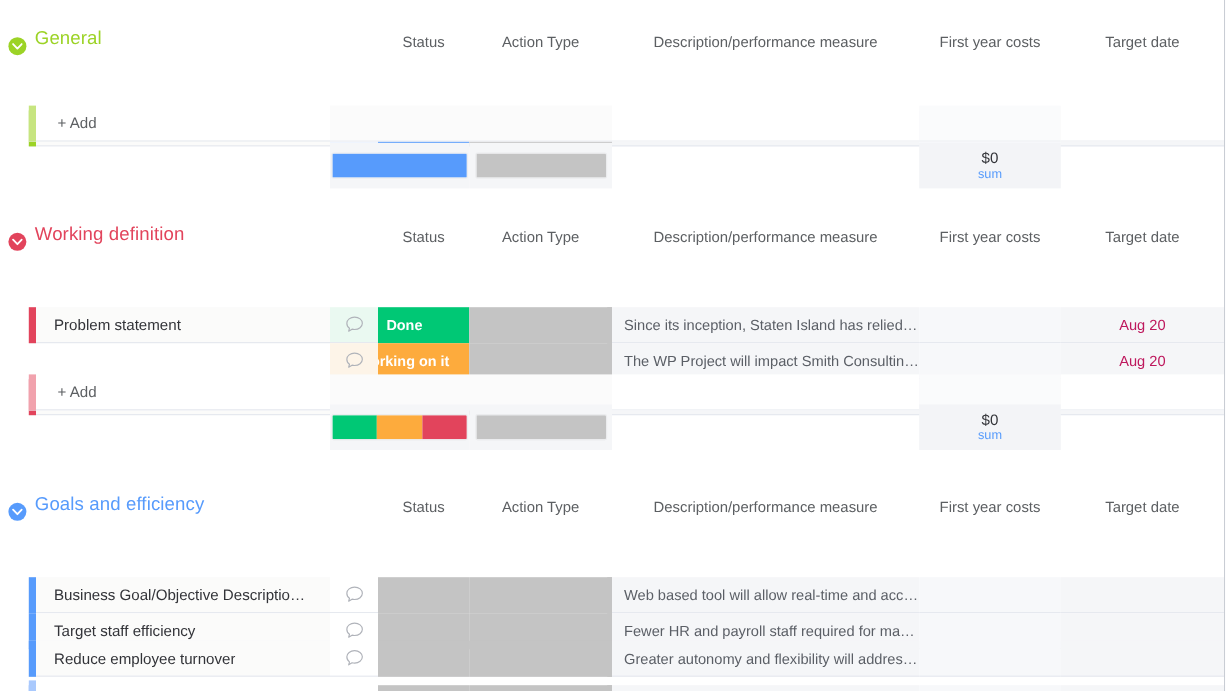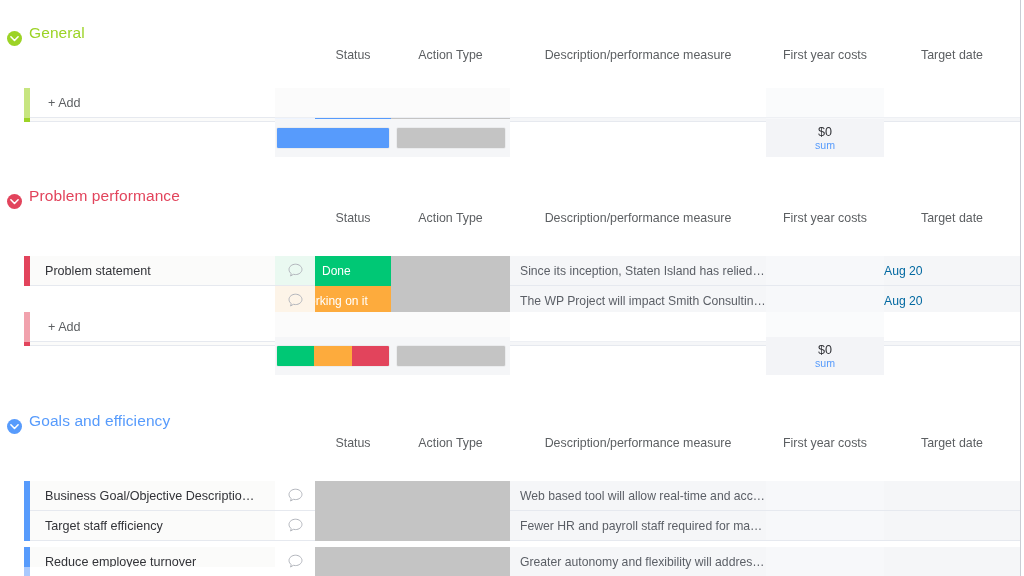--- a/index.html
+++ b/index.html
@@ -58,21 +58,20 @@
   }
 
   
   .colhead {
     position: absolute;
     top: 6px;
     font-size: 12.4px;
     color: #5c5f62;
     text-align: center;
     white-space: nowrap;
-    margin-top: 20px;
   }
 
   
   .rows { position: relative; }
   .row {
     position: absolute;
     left: 0; width: 1020px;
     height: 30px;
   }
   .row .namecell {
@@ -121,38 +120,38 @@
   .cell.c-cost     { left: 766px; width: 118px; background: #f7f8fa; border-bottom: 1px solid #e6e9ef; }
   .cell.c-date     { left: 884px; width: 136px; background: #f5f6f8; border-bottom: 1px solid #e6e9ef; }
 
   .statuschip {
     width: 100%; height: 30px;
     display: flex; align-items: center;
     color: #fff;
     font-size: 12px;
     overflow: hidden;
   }
-  .statuschip span { padding-left: 7px; white-space: nowrap; }
+  .statuschip span { padding-left: 7px; white-space: nowrap; font-weight: bold; }
   .statuschip.clip span { padding-left: 0; margin-left: -17px; }
   .blankchip { width: 100%; height: 30px; background: #c4c4c4; }
 
   .desctext {
     font-size: 12.2px;
     color: #5b5f66;
     padding-left: 10px;
     white-space: nowrap;
     overflow: hidden;
     text-overflow: ellipsis;
     width: 100%;
   }
   .datetext {
     font-size: 12.2px;
-    color: #0369a1;
+    color: #be185d;
     width: 100%;
-    text-align: left;
+    text-align: center;
   }
 
   
   .addrow { position: absolute; left: 0; width: 1020px; height: 30px; text-align: right; }
   .addrow .namecell {
     position: absolute;
     left: 24px; top: 0; width: 251px; height: 30px;
     background: #ffffff;
     border-bottom: 1px solid #e6e9ef;
     display: flex; align-items: center;
@@ -293,21 +292,21 @@
           </div>
         </div>
       </div>
       <div class="group" style="top:185px">
         <div class="group-head">
           <span class="collapse-icon" style="background:#e2445c">
             <svg width="9" height="9" viewBox="0 0 10 10" aria-hidden="true">
               <path d="M1 3 L5 7.2 L9 3" fill="none" stroke="#ffffff" stroke-width="1.7" stroke-linecap="round" stroke-linejoin="round"></path>
             </svg>
           </span>
-          <div class="group-title" style="color:#e2445c">Problem performance</div>
+          <div class="group-title" style="color:#e2445c">Working definition</div>
           <div class="colhead" style="left:315px;width:76px">Status</div>
           <div class="colhead" style="left:391px;width:119px">Action Type</div>
           <div class="colhead" style="left:510px;width:256px">Description/performance measure</div>
           <div class="colhead" style="left:766px;width:118px">First year costs</div>
           <div class="colhead" style="left:884px;width:136px">Target date</div>
         </div>
         <div class="rows">
           <div class="row" style="top:37px">  
             <div class="namecell">    
               <div class="bar" style="background:#e2445c"></div>    
@@ -487,21 +486,21 @@
             <div class="cell c-desc">    
               <div class="desctext">Fewer HR and payroll staff required for managi…</div>  
             </div>  
             <div class="cell c-cost">    
               <div class="datetext"></div>  
             </div>  
             <div class="cell c-date">    
               <div class="datetext"></div>  
             </div>
           </div>
-          <div class="row" style="top:103px">  
+          <div class="row" style="top:90px">  
             <div class="namecell">    
               <div class="bar" style="background:#579bfc"></div>    
               <div class="rowname">Reduce employee turnover</div>  
             </div>  
             <div class="chatcell" style="background:#ffffff">
               <svg class="bubble" width="17" height="17" viewBox="0 0 20 20" aria-hidden="true">
                 <path d="M10 2.6c4.2 0 7.6 2.7 7.6 6.1 0 3.4-3.4 6.1-7.6 6.1-.9 0-1.7-.1-2.5-.3l-3.3 2 .8-2.9C3.3 12.5 2.4 10.9 2.4 8.7 2.4 5.3 5.8 2.6 10 2.6z" fill="none" stroke="#b0b3ba" stroke-width="1.15" stroke-linejoin="round"></path>
               </svg>
             </div>  
             <div class="cell c-status">    

